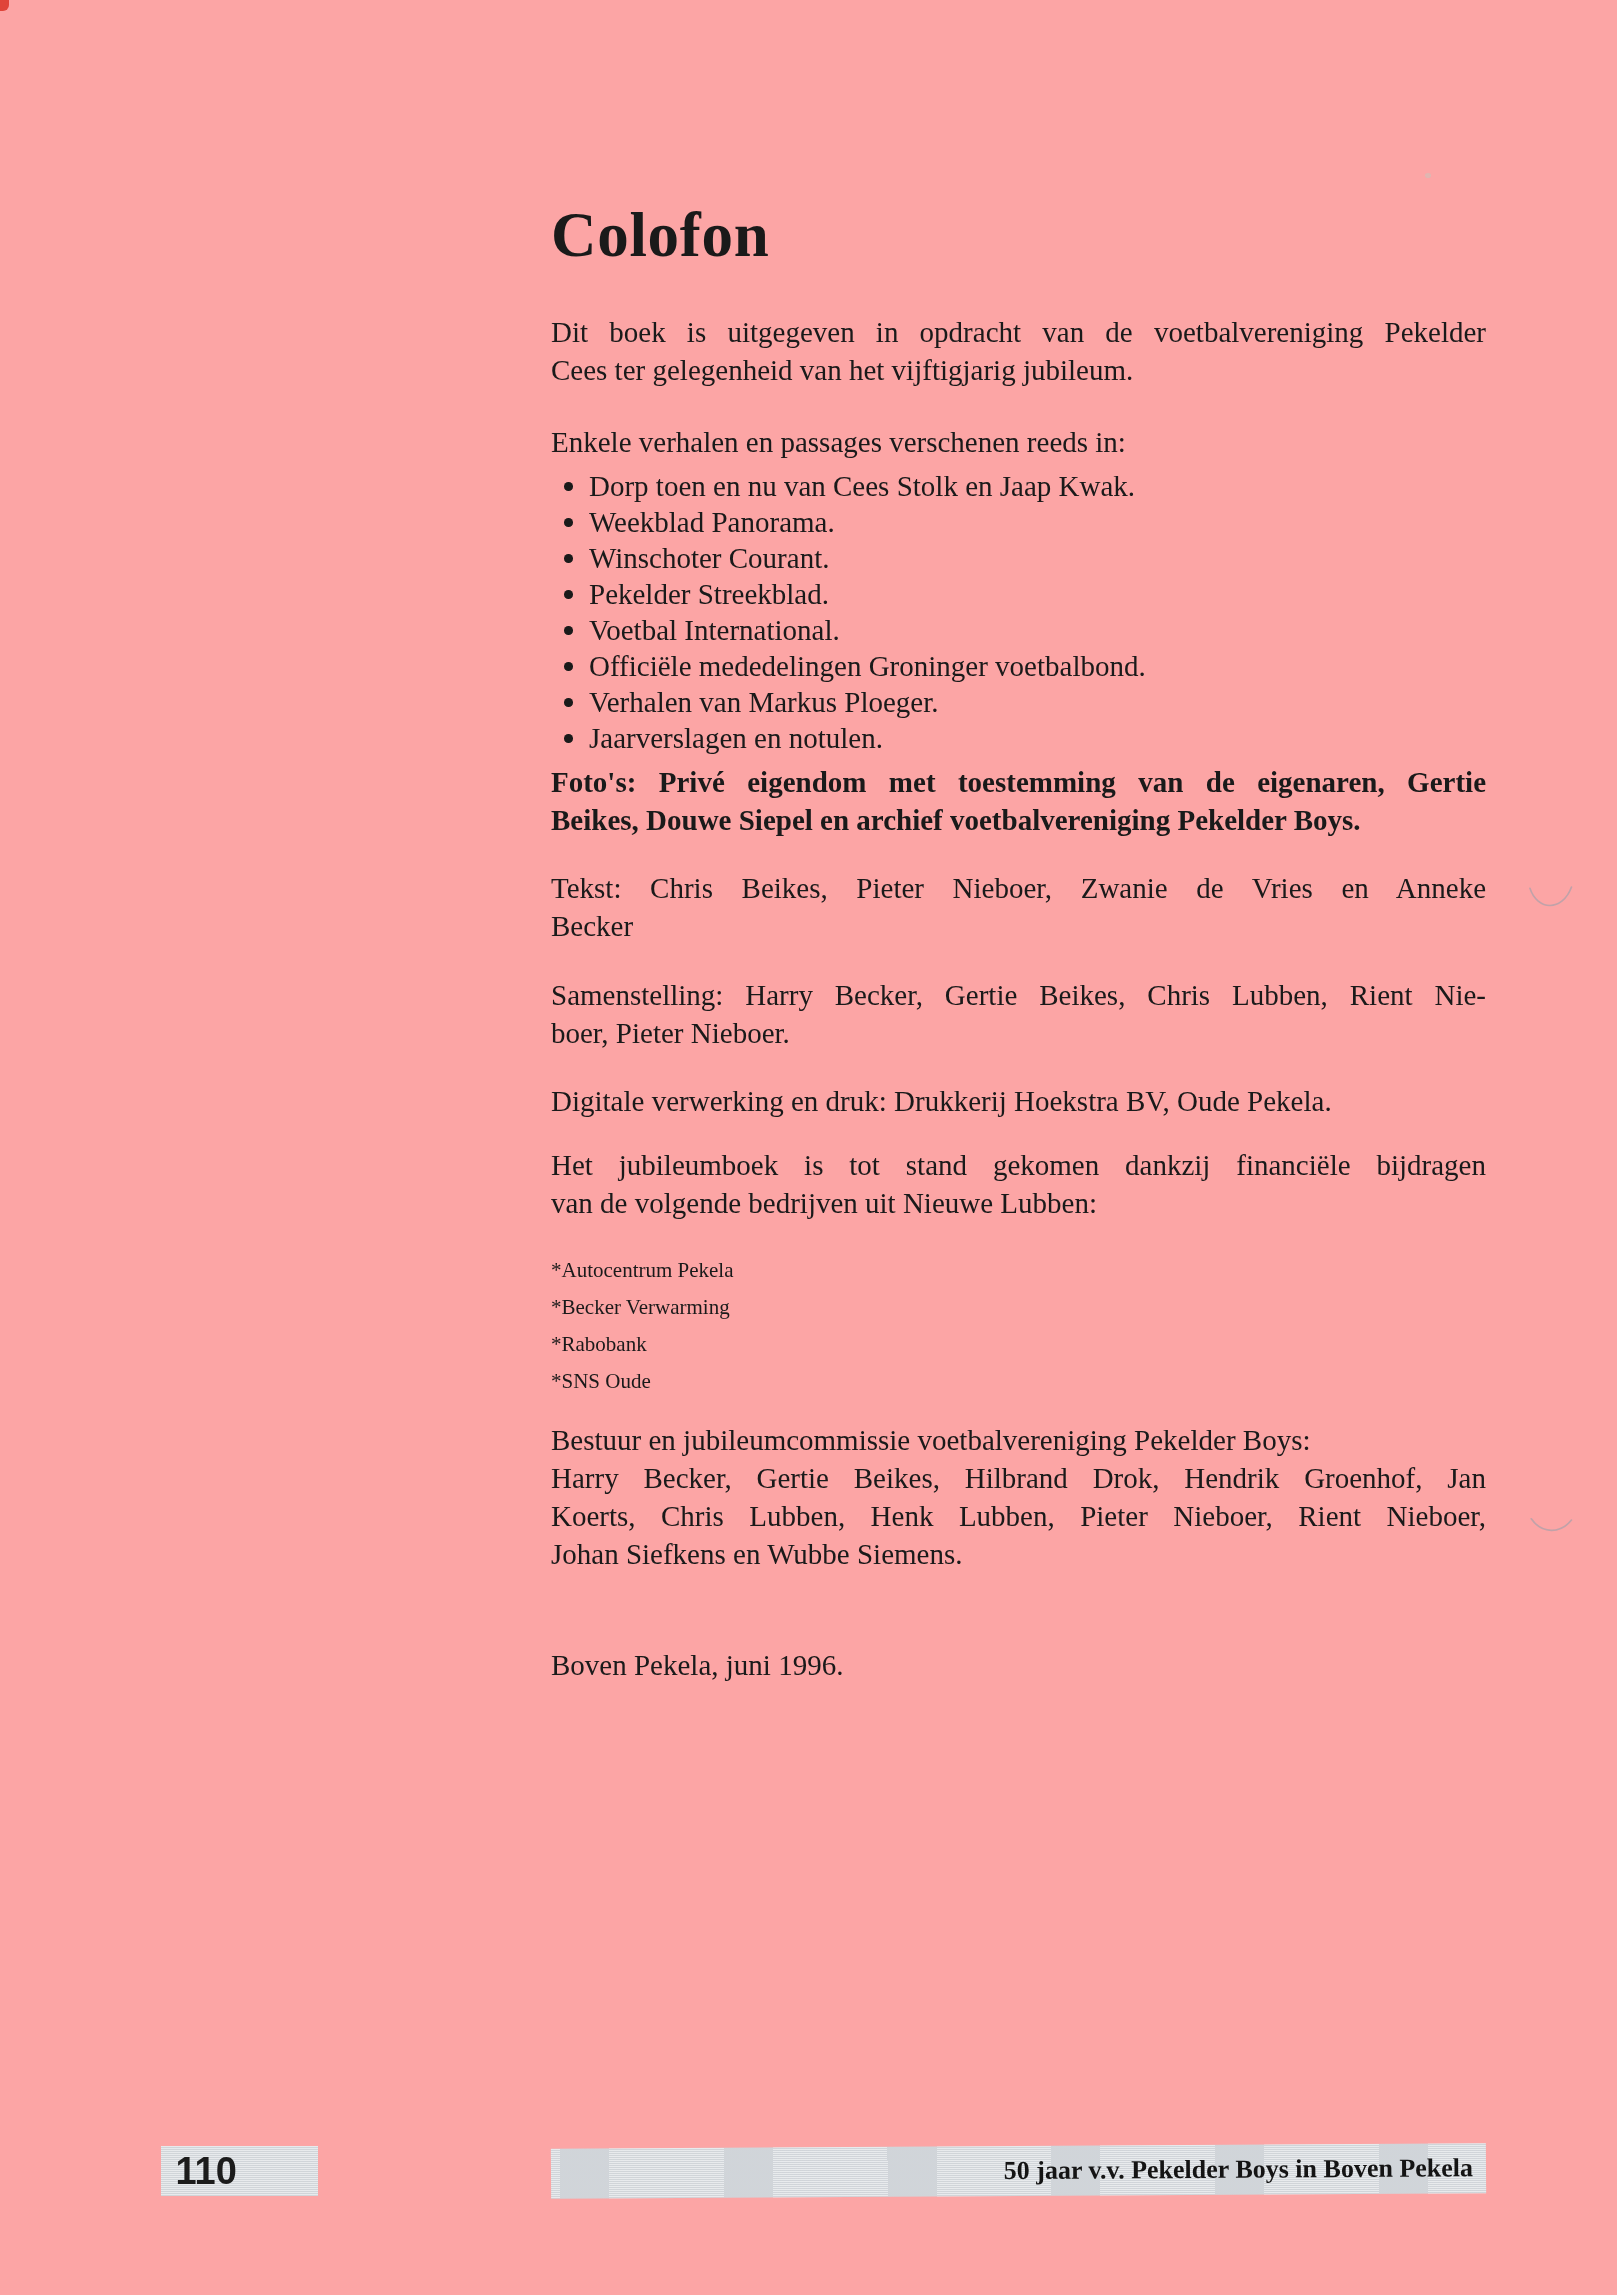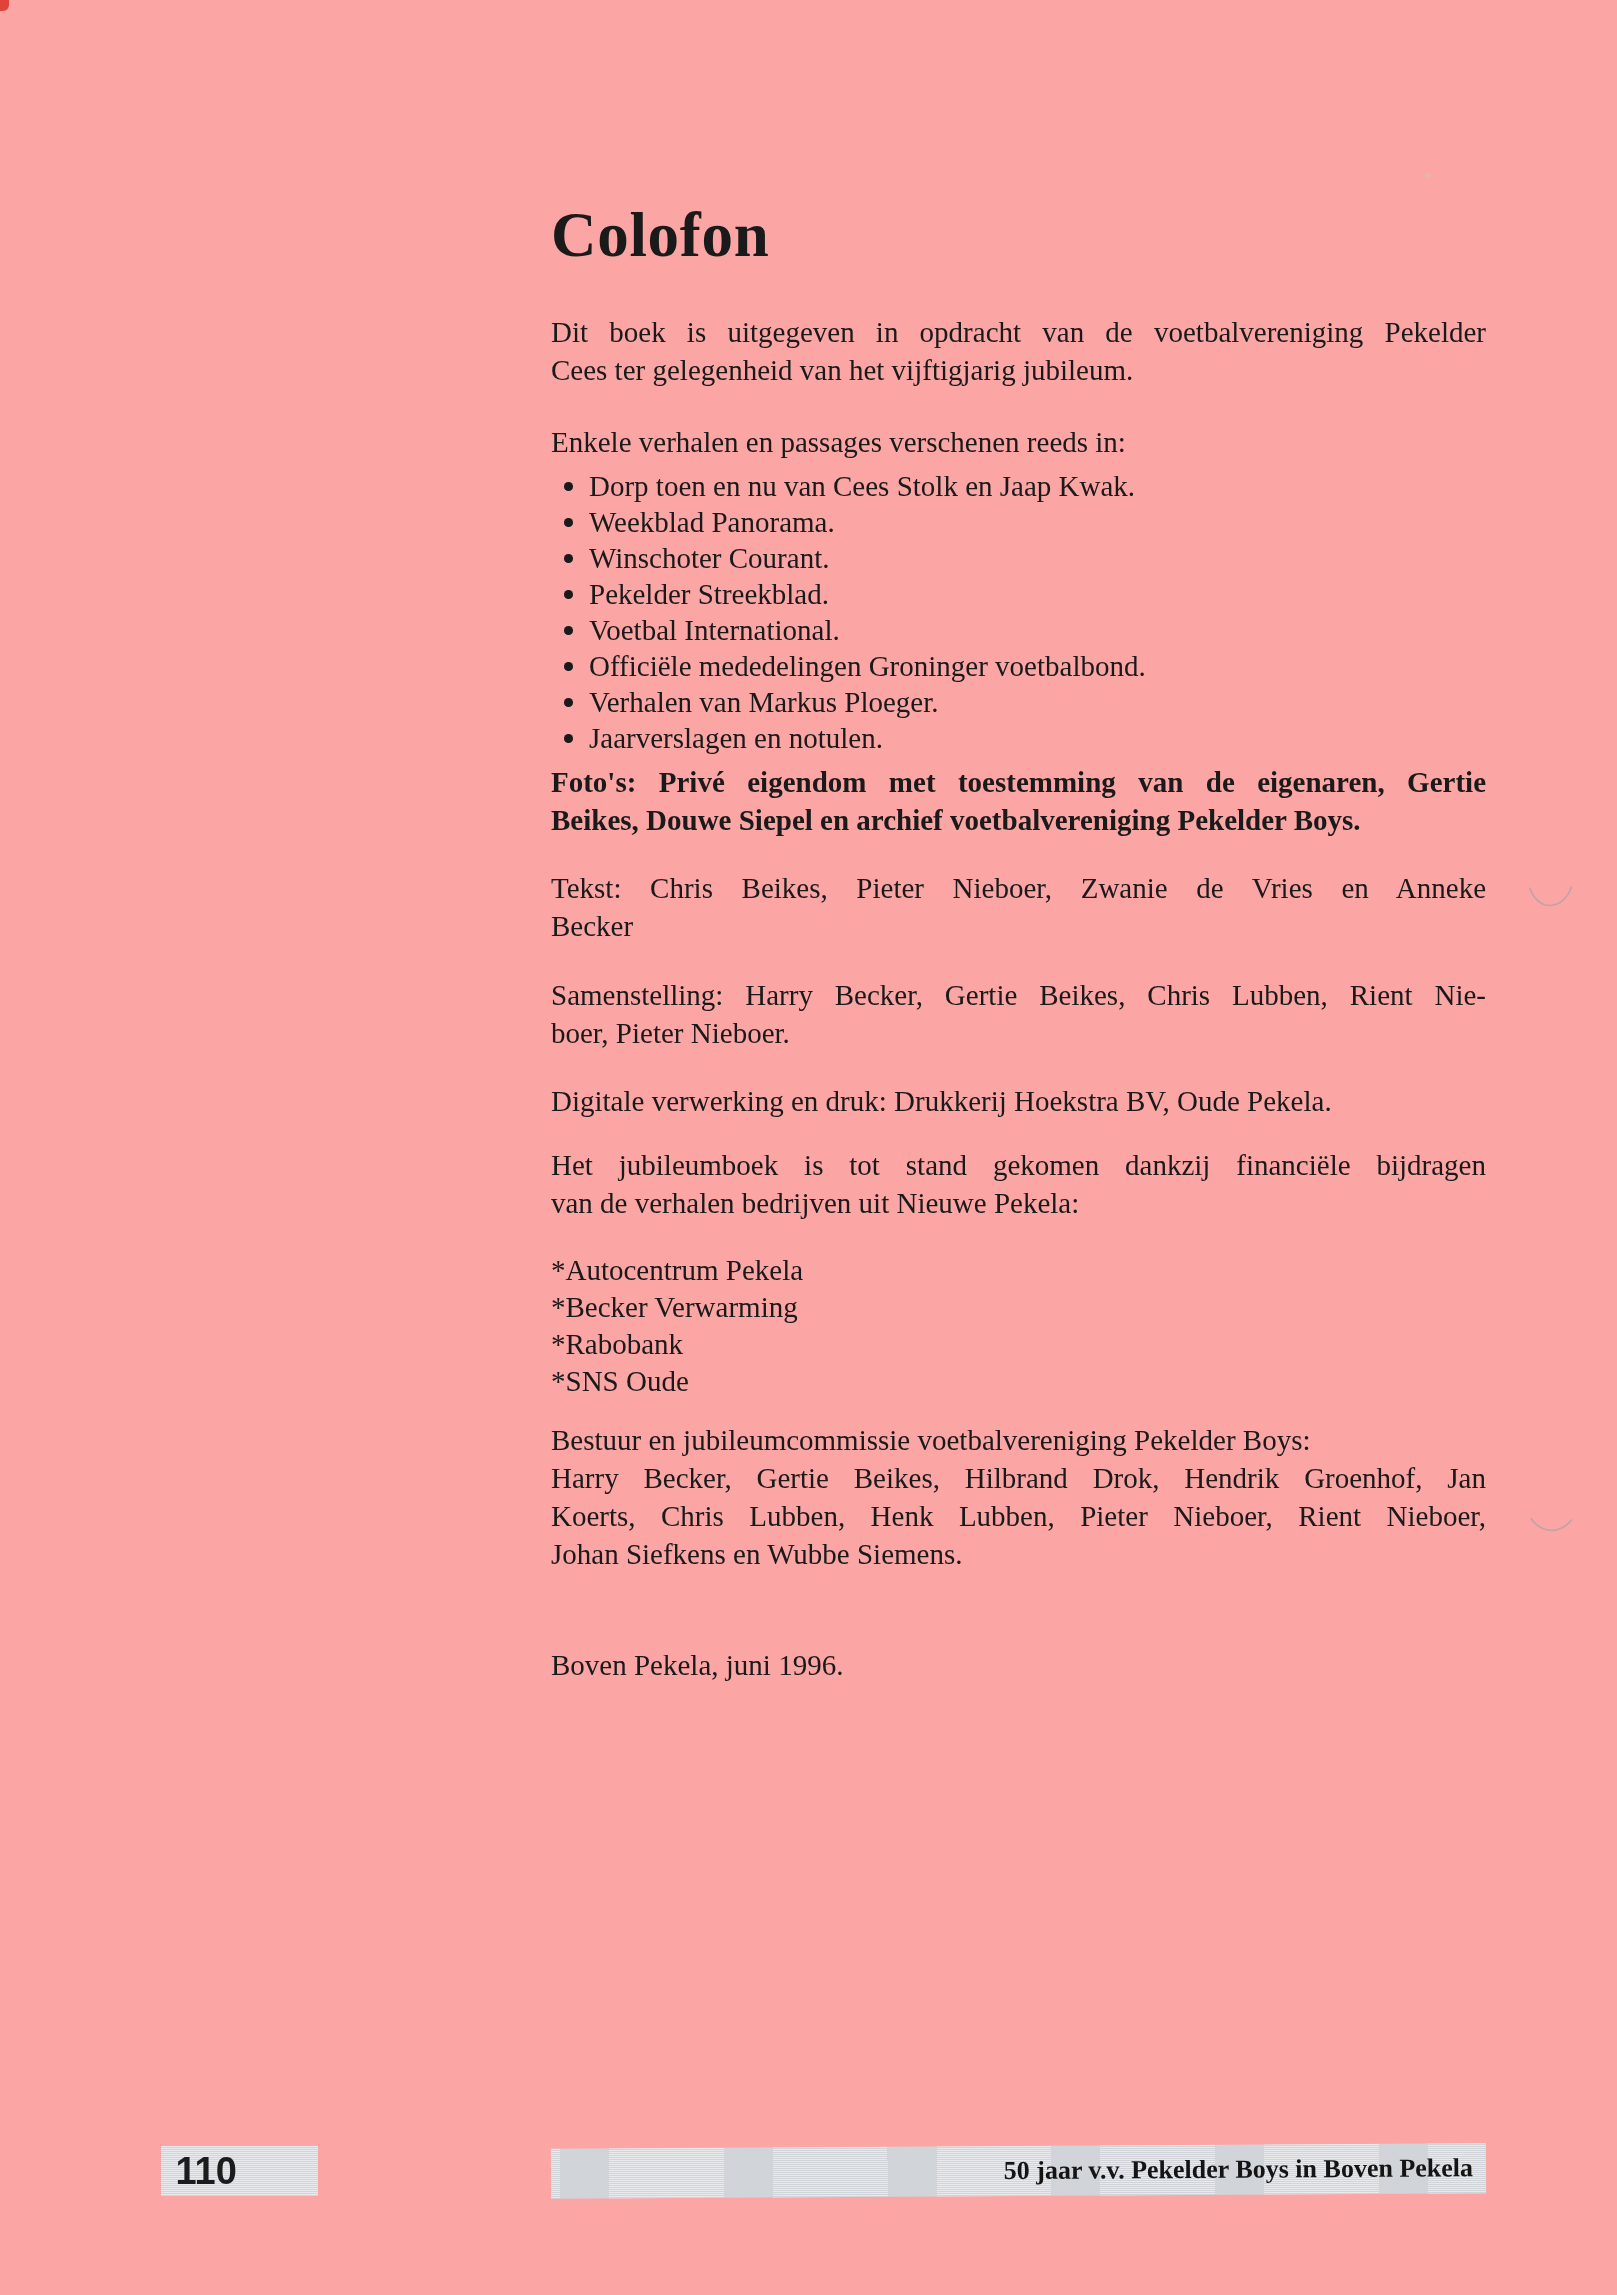--- a/index.html
+++ b/index.html
@@ -50,21 +50,21 @@
   }
   .bullet {
     position: absolute;
     left: 5.3px;
     top: 14px;
     width: 8.6px;
     height: 8.6px;
     border-radius: 50%;
   }
 
-  .sponsor-line { font-size: 29px; line-height: 37px; }
+  .sponsor-line { font-size: 21px; line-height: 37px; }
   .board-line, .date-line { font-size: 29px; }
 
   
   .pagenum-box {
     position: absolute;
     left: 161px;
     top: 2146px;
     width: 157px;
     height: 50px;
     background-image: repeating-linear-gradient(180deg,
@@ -182,21 +182,21 @@
 
     <section class="block" style="top:976px;">
       <div class="ln just">Samenstelling: Harry Becker, Gertie Beikes, Chris Lubben, Rient Nie-</div>
       <div class="ln">boer, Pieter Nieboer.</div>
     </section>
 
     <div class="block ln" style="top:1082px;">Digitale verwerking en druk: Drukkerij Hoekstra BV, Oude Pekela.</div>
 
     <section class="block" style="top:1146px;">
       <div class="ln just">Het jubileumboek is tot stand gekomen dankzij financiële bijdragen</div>
-      <div class="ln">van de verhalen bedrijven uit Nieuwe Pekela:</div>
+      <div class="ln">van de volgende bedrijven uit Nieuwe Lubben:</div>
     </section>
 
     <section class="block" style="top:1252px;">
       <div class="sponsor-line">*Autocentrum Pekela</div>
       <div class="sponsor-line">*Becker Verwarming</div>
       <div class="sponsor-line">*Rabobank</div>
       <div class="sponsor-line">*SNS Oude</div>
     </section>
 
     <section class="block" style="top:1421px;">

